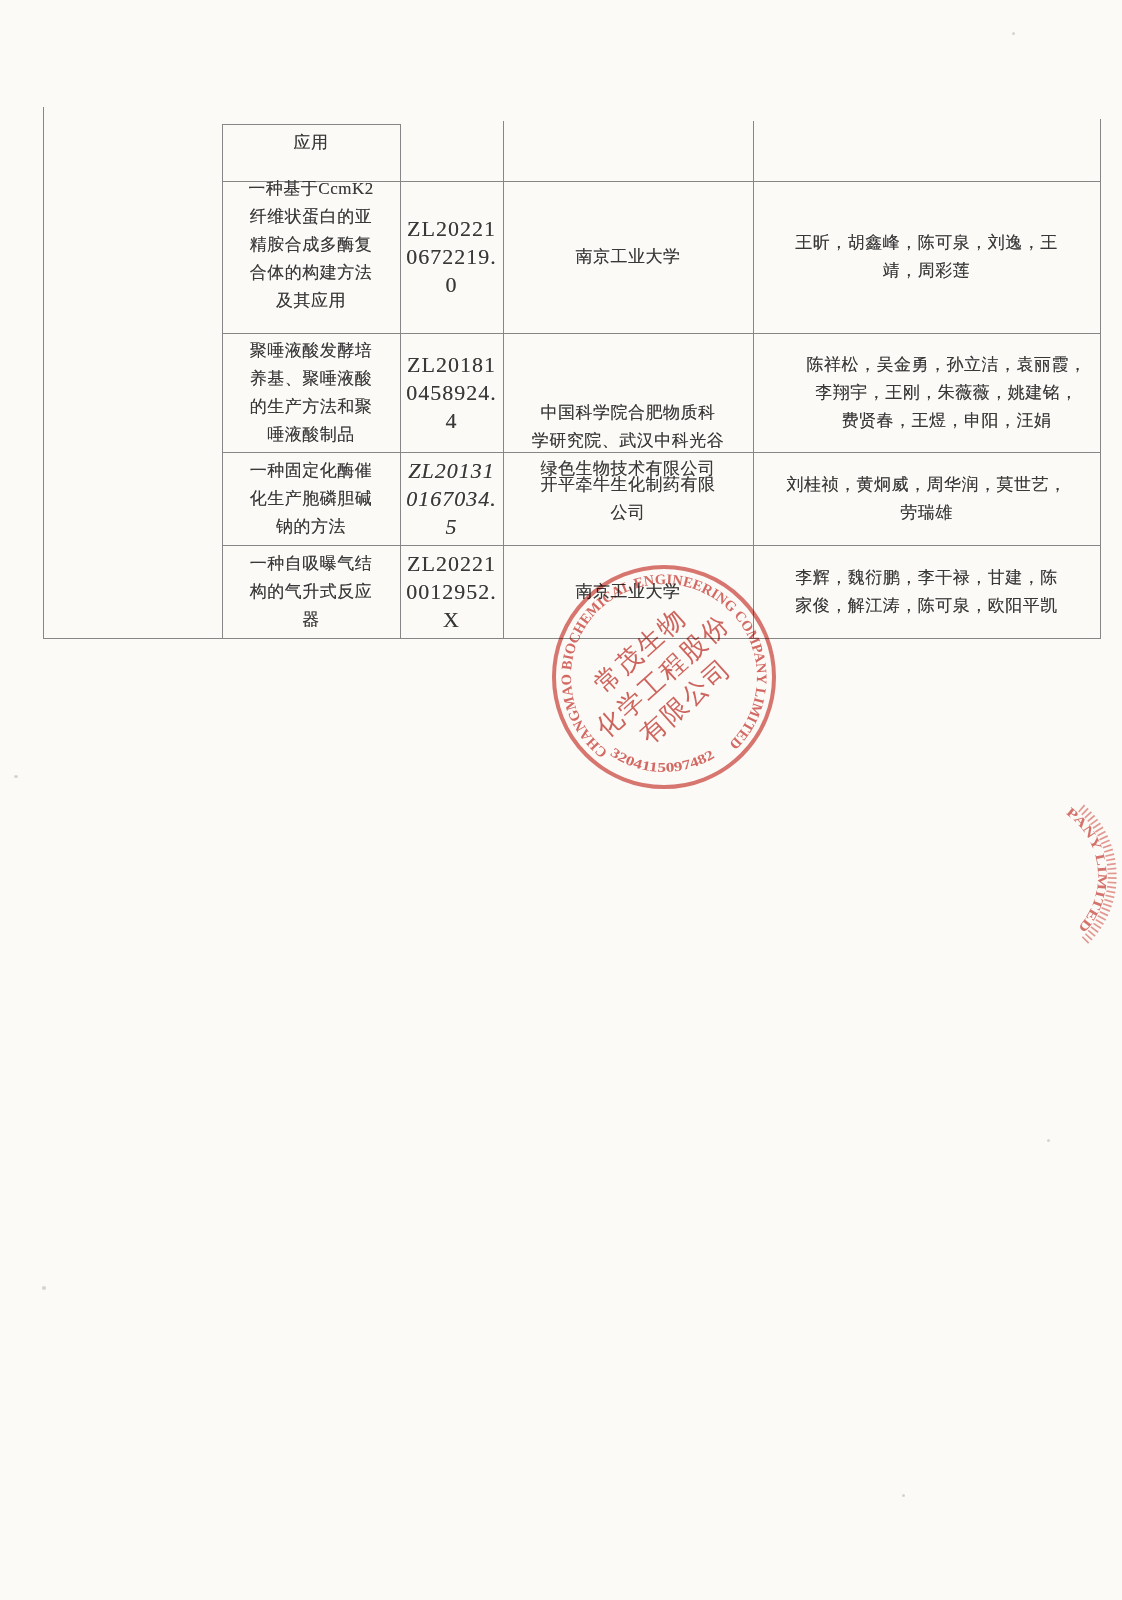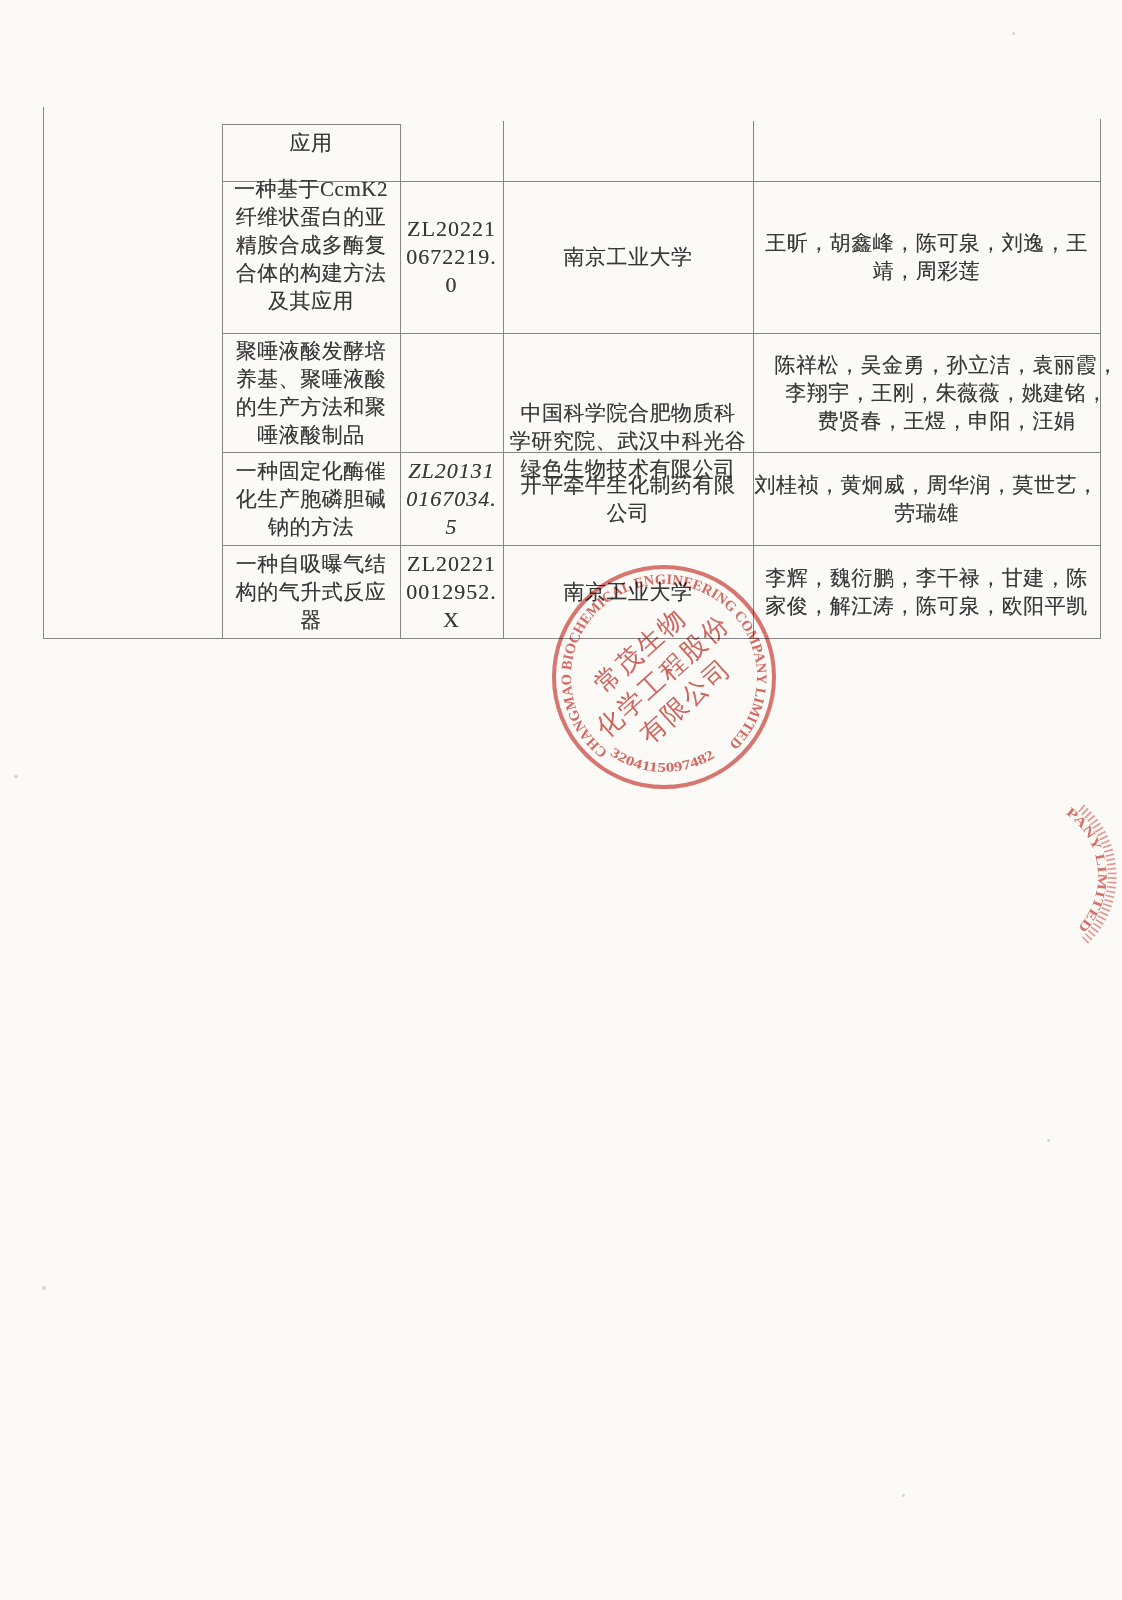--- a/index.html
+++ b/index.html
@@ -16,21 +16,21 @@
   
   .vline,.hline{position:absolute;background:#868686;}
   .vline{width:1px;}
   .hline{height:1px;}
   
   .cell{
     position:absolute;
     display:flex;flex-direction:column;
     justify-content:center;align-items:center;
     text-align:center;
-    font-size:21px;line-height:28px;
+    font-size:17px;line-height:28px;
     letter-spacing:0.5px;
     text-shadow:0 0 .6px rgba(56,56,56,.55);
   }
   .cell.top{justify-content:flex-start;padding-top:5px;box-sizing:border-box;}
   .cell.patent{font-size:22px;letter-spacing:1px;}
   .tline{width:100%;}
   
   .stamp-layer{
     position:absolute;left:0;top:0;width:1122px;height:1600px;
     mix-blend-mode:multiply;opacity:.82;
@@ -86,20 +86,25 @@
   <div class="cell" style="left:753px;top:181px;width:347px;height:152px;">
       <div class="tline">王昕，胡鑫峰，陈可泉，刘逸，王</div>
       <div class="tline">靖，周彩莲</div>
     </div>
 
   <div class="cell" style="left:222px;top:333px;width:178px;height:119px;">
       <div class="tline">聚唾液酸发酵培</div>
       <div class="tline">养基、聚唾液酸</div>
       <div class="tline">的生产方法和聚</div>
       <div class="tline">唾液酸制品</div>
+    </div>
+  <div class="cell patent" style="left:400px;top:333px;width:103px;height:119px;">
+      <div class="tline">ZL20181</div>
+      <div class="tline">0458924.</div>
+      <div class="tline">4</div>
     </div>
   <div class="cell" style="left:503px;top:333px;width:250px;height:119px;margin-top:48px;">
       <div class="tline">中国科学院合肥物质科</div>
       <div class="tline">学研究院、武汉中科光谷</div>
       <div class="tline">绿色生物技术有限公司</div>
     </div>
   <div class="cell" style="left:753px;top:333px;width:347px;height:119px;padding-left:20px;">
       <div class="tline">陈祥松，吴金勇，孙立洁，袁丽霞，</div>
       <div class="tline">李翔宇，王刚，朱薇薇，姚建铭，</div>
       <div class="tline">费贤春，王煜，申阳，汪娟</div>

